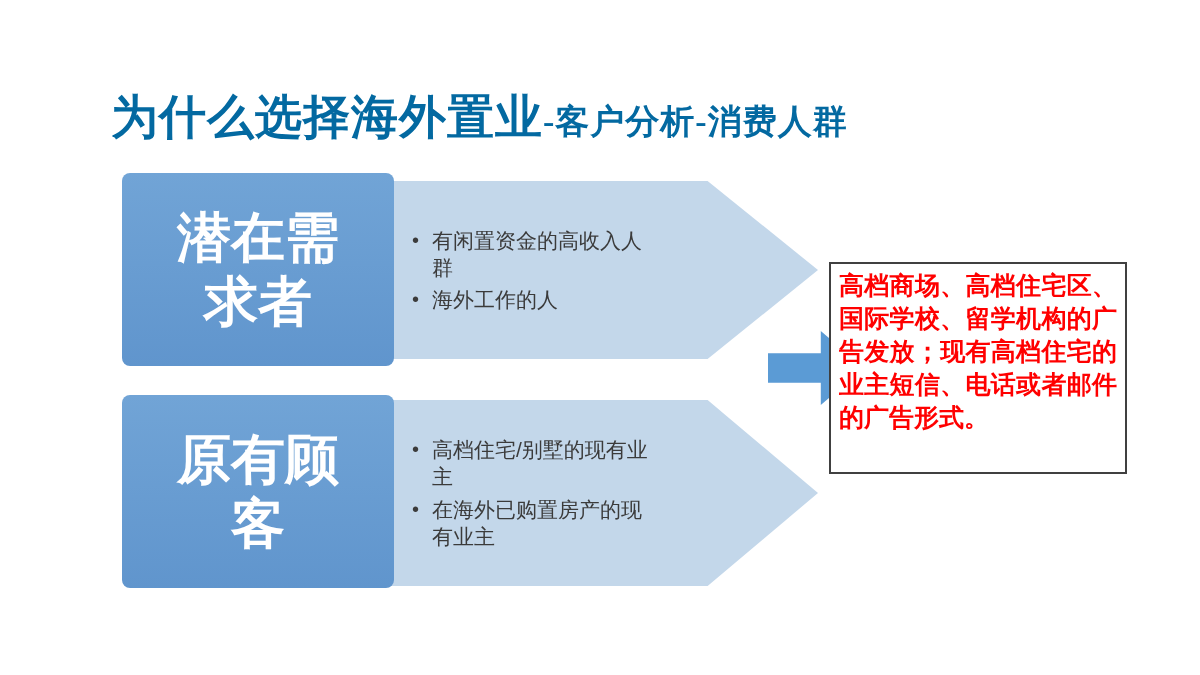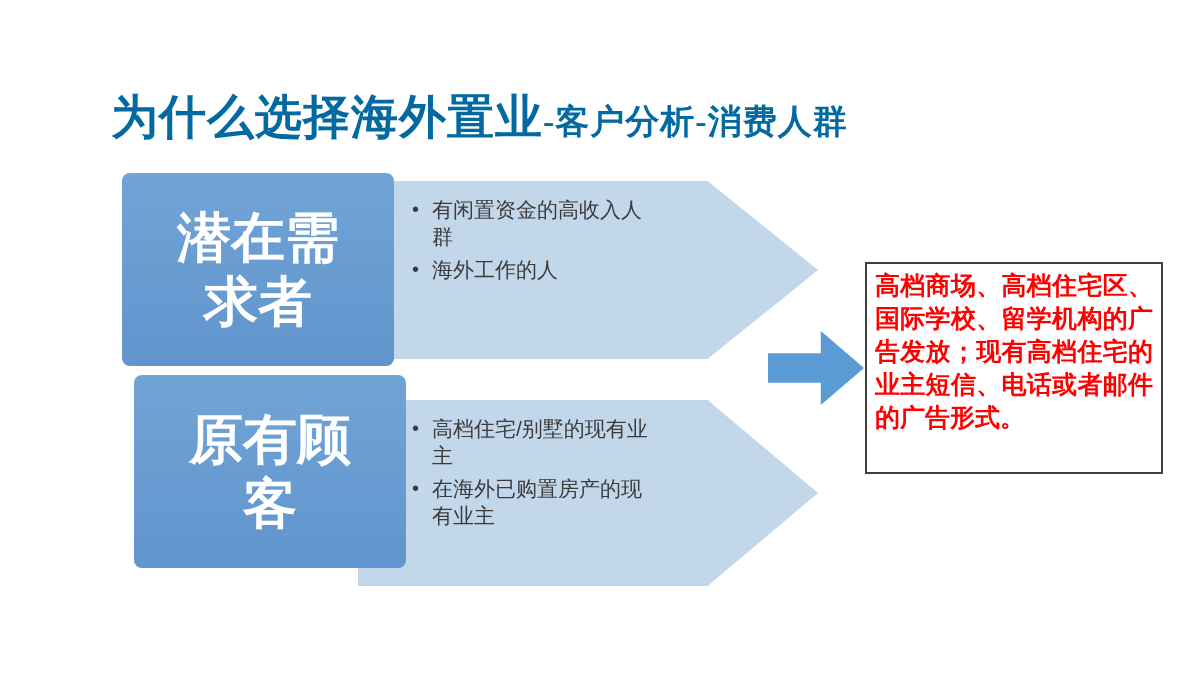--- a/index.html
+++ b/index.html
@@ -21,27 +21,27 @@
   .label-box{
     position:absolute;left:122px;width:272px;height:193px;border-radius:8px;
     background:linear-gradient(180deg,#71a4d6 0%,#6095cd 100%);
     display:flex;align-items:center;justify-content:center;z-index:3;
   }
   .label-box .label-text{
     width:178px;text-align:center;color:#ffffff;font-weight:bold;
     font-size:54px;line-height:1.18;word-break:break-all;
   }
   .box1{top:173px;}
-  .box2{top:375px;margin-left:12px;}
+  .box2{top:395px;}
 
   
   .bullet-arrow{
     position:absolute;left:358px;width:460px;background:#c3d7ea;
     clip-path:polygon(0% 0%,76% 0%,100% 50%,76% 100%,0% 100%);
-    display:flex;flex-direction:column;justify-content:flex-start;z-index:2;
+    display:flex;flex-direction:column;justify-content:center;z-index:2;
     box-sizing:border-box;padding:10px 158px 10px 52px;
   }
   .arrow1{top:181px;height:178px;}
   .arrow2{top:400px;height:186px;}
   .bullet-arrow ul{list-style:none;margin:0;padding:0;}
   .bullet-arrow li{
     position:relative;padding-left:22px;margin:5px 0;
     font-size:21px;line-height:1.3;color:#3b3b3b;
   }
   .bullet-arrow li::before{
@@ -50,21 +50,21 @@
 
   
   .flow-arrow{
     position:absolute;left:768px;top:331px;width:96px;height:74px;background:#5b9bd5;
     clip-path:polygon(0% 30%,55% 30%,55% 0%,100% 50%,55% 100%,55% 70%,0% 70%);
     z-index:2;
   }
 
   
   .result-box{
-    position:absolute;left:865px;top:262px;width:298px;height:212px;
+    position:absolute;left:829px;top:262px;width:298px;height:212px;
     border:2px solid #404040;box-sizing:border-box;background:#ffffff;
     padding:5px 8px;z-index:2;
   }
   .result-text{
     color:#ff0000;font-weight:bold;font-size:25px;line-height:1.32;
     font-family:"Liberation Serif","DejaVu Serif",serif;
     text-align:justify;text-justify:inter-character;word-break:break-all;
   }
 </style>
 </head>

